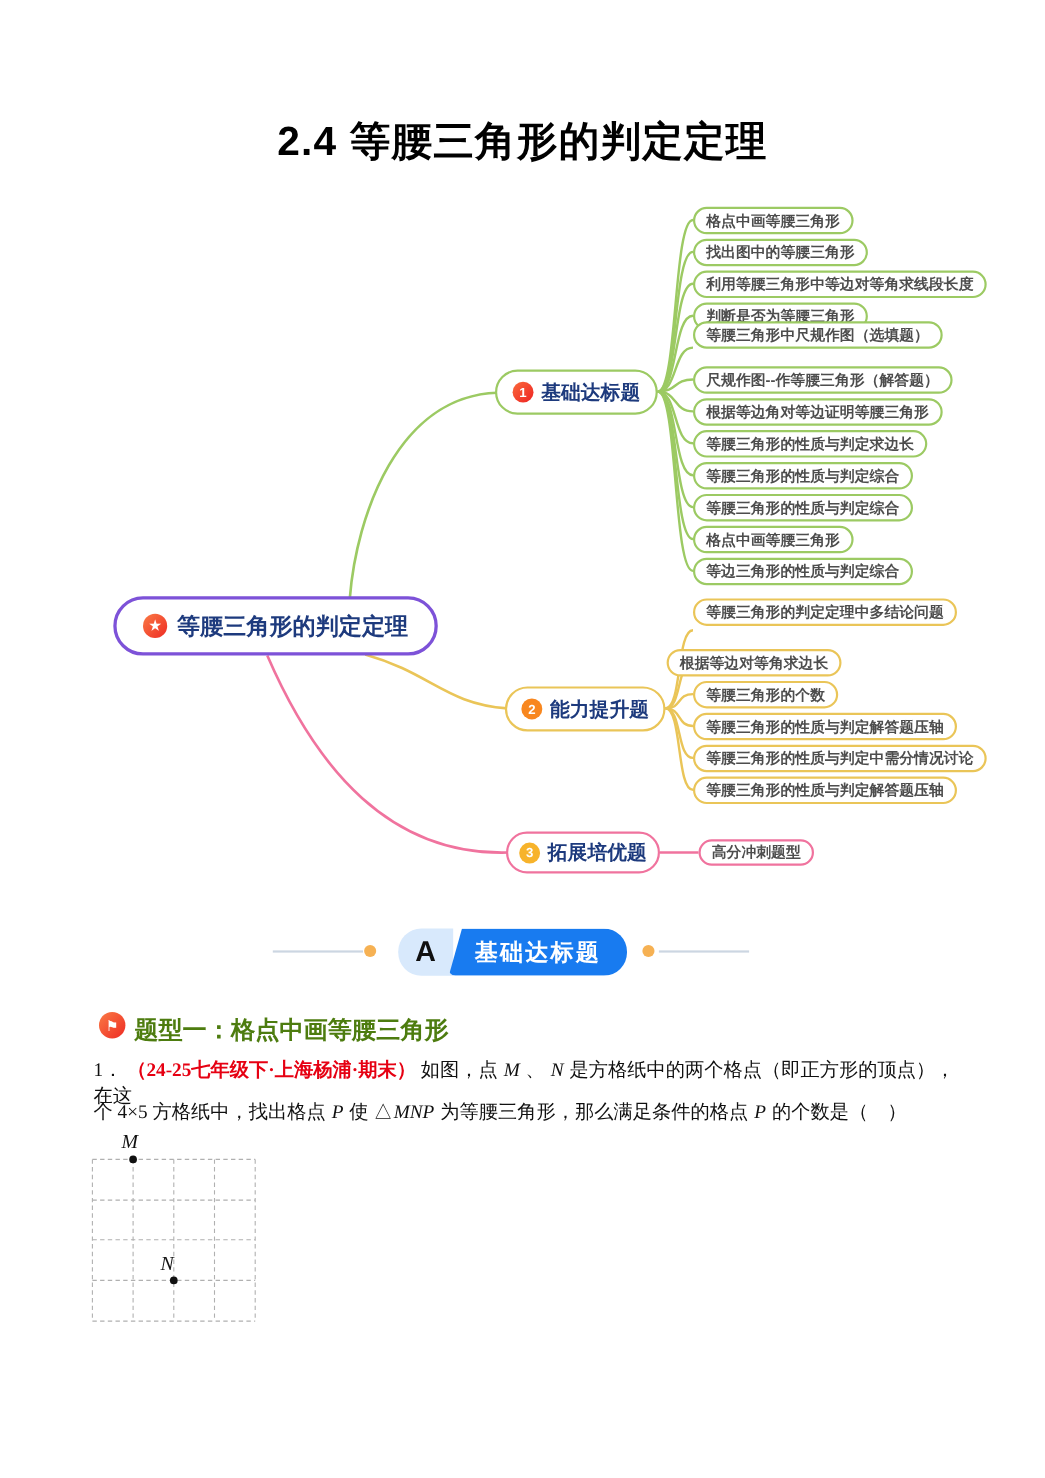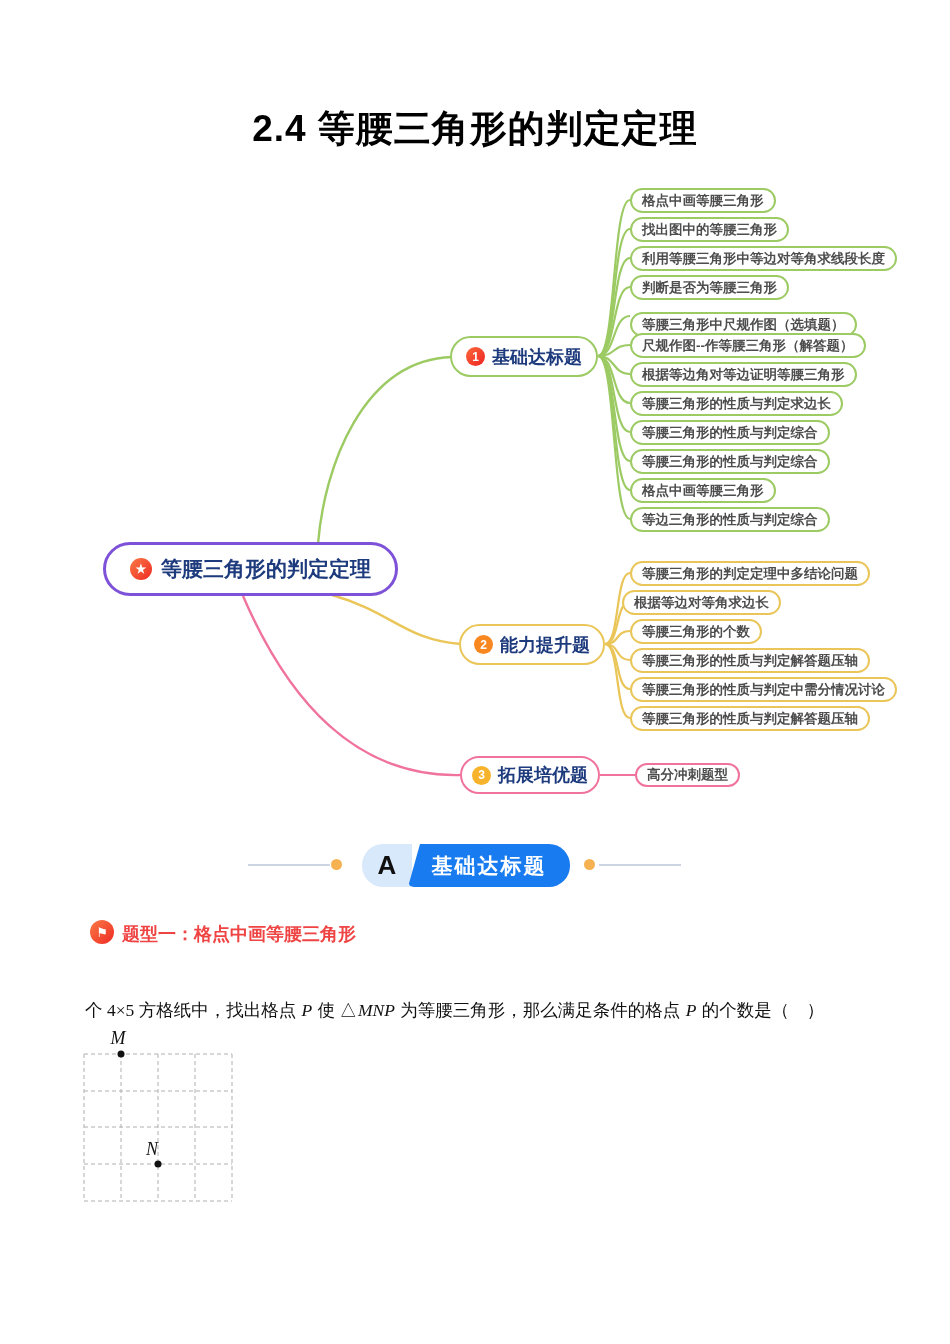--- a/index.html
+++ b/index.html
@@ -41,21 +41,21 @@
             justify-content:center;font-size:26px;font-weight:bold;color:#101010;}
   .banner-main{width:162px;margin-left:-4px;background:#187bf0;border-radius:6px 21px 21px 6px;
                clip-path:polygon(12px 0,100% 0,100% 100%,0 100%);
                color:#fff;font-size:21px;font-weight:bold;display:flex;align-items:center;justify-content:center;
                letter-spacing:2px;}
 
   
   .flag-icon{position:absolute;left:90px;top:920px;width:24px;height:24px;border-radius:50%;
              background:linear-gradient(135deg,#fa7a45,#ee2b24);color:#fff;font-size:13px;
              display:flex;align-items:center;justify-content:center;}
-  .type-heading{position:absolute;left:122px;top:922px;font-size:18px;font-weight:bold;color:#ef4444;}
+  .type-heading{position:absolute;left:122px;top:922px;font-size:22px;font-weight:bold;color:#4d7c0f;}
 
   
   .q-line{position:absolute;left:85px;width:800px;font-family:"Liberation Serif",serif;
           font-size:17.5px;color:#101010;}
   .q1-l1{top:960px;}
   .q1-l2{top:998px;}
   .q-source{color:#e60012;font-weight:bold;}
   .math{font-style:italic;font-family:"Liberation Serif",serif;padding:0 1px;}
   .tri{font-style:normal;}
 
@@ -113,50 +113,59 @@
   </div>
   <div class="mm-node branch-3">
     <span class="num-badge nb-3">3</span>
     <span>拓展培优题</span>
   </div>
 
   <div class="leaf" style="left:630px;top:188px">格点中画等腰三角形</div>
   <div class="leaf" style="left:630px;top:217px">找出图中的等腰三角形</div>
   <div class="leaf" style="left:630px;top:246px">利用等腰三角形中等边对等角求线段长度</div>
   <div class="leaf" style="left:630px;top:275px">判断是否为等腰三角形</div>
-  <div class="leaf" style="left:630px;top:312px">等腰三角形中尺规作图（选填题）</div>
+  <div class="leaf" style="left:630px;top:292px">等腰三角形中尺规作图（选填题）</div>
   <div class="leaf" style="left:630px;top:333px">尺规作图--作等腰三角形（解答题）</div>
   <div class="leaf" style="left:630px;top:391px">等腰三角形的性质与判定求边长</div>
   <div class="leaf" style="left:630px;top:362px">根据等边角对等边证明等腰三角形</div>
   <div class="leaf" style="left:630px;top:420px">等腰三角形的性质与判定综合</div>
   <div class="leaf" style="left:630px;top:449px">等腰三角形的性质与判定综合</div>
   <div class="leaf" style="left:630px;top:478px">格点中画等腰三角形</div>
   <div class="leaf" style="left:630px;top:507px">等边三角形的性质与判定综合</div>
 
-  <div class="leaf y" style="left:630px;top:561px">等腰三角形的判定定理中多结论问题</div>
-  <div class="leaf y" style="left:622px;top:590px">根据等边对等角求边长</div>
+  <div class="leaf y" style="left:630px;top:544px">等腰三角形的判定定理中多结论问题</div>
+  <div class="leaf y" style="left:606px;top:590px">根据等边对等角求边长</div>
   <div class="leaf y" style="left:630px;top:619px">等腰三角形的个数</div>
   <div class="leaf y" style="left:630px;top:648px">等腰三角形的性质与判定解答题压轴</div>
   <div class="leaf y" style="left:630px;top:677px">等腰三角形的性质与判定中需分情况讨论</div>
   <div class="leaf y" style="left:630px;top:706px">等腰三角形的性质与判定解答题压轴</div>
 
   <div class="leaf p" style="left:635px;top:763px">高分冲刺题型</div>
 
   <div class="banner-line" style="left:248px;width:82px"></div>
   <div class="banner-dot" style="left:331px"></div>
   <div class="banner-pill">
     <div class="banner-a">A</div>
     <div class="banner-main">基础达标题</div>
   </div>
   <div class="banner-dot" style="left:584px"></div>
   <div class="banner-line" style="left:599px;width:82px"></div>
 
   <div class="flag-icon">⚑</div>
   <div class="type-heading">题型一：格点中画等腰三角形</div>
 
+  <div class="q-line q1-l1">
+    <span>1．</span>
+    <span class="q-source">（24-25七年级下·上海杨浦·期末）</span>
+    <span>如图，点</span>
+    <span class="math">M</span>
+    <span>、</span>
+    <span class="math">N</span>
+    <span>是方格纸中的两个格点（即正方形的顶点），在这</span>
+  </div>
 
   <div class="q-line q1-l2">
     <span>个</span>
     <span>4×5</span>
     <span>方格纸中，找出格点</span>
     <span class="math">P</span>
     <span>使</span>
     <span class="tri">△</span><span class="math">MNP</span>
     <span>为等腰三角形，那么满足条件的格点</span>
     <span class="math">P</span>

